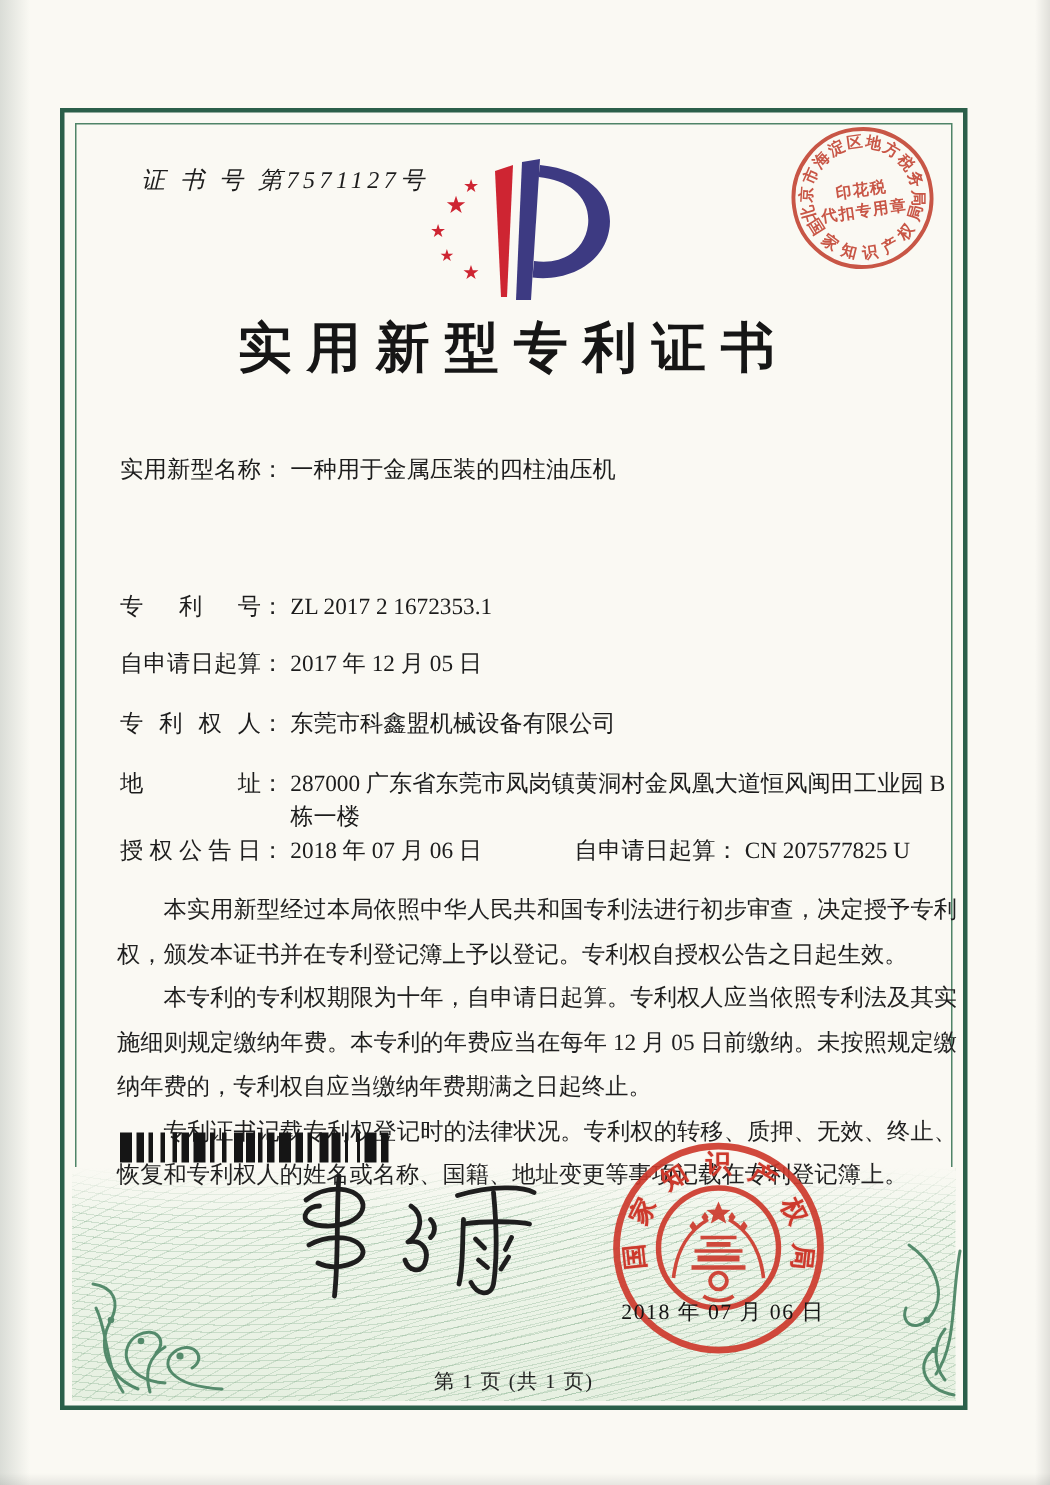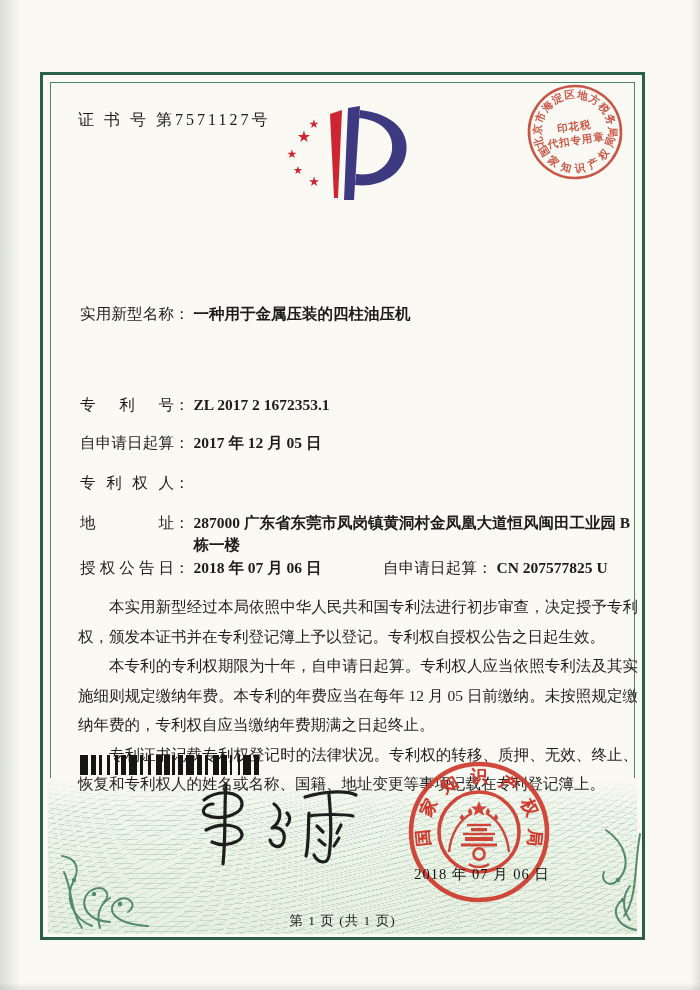--- a/index.html
+++ b/index.html
@@ -13,29 +13,29 @@
     background:linear-gradient(90deg,rgba(70,90,85,.18),rgba(0,0,0,0));}
   .edge-right{position:absolute;right:0;top:0;width:10px;height:100%;
     background:linear-gradient(270deg,rgba(0,0,0,.10),rgba(0,0,0,0));}
   .edge-bottom{position:absolute;left:0;bottom:0;width:100%;height:8px;
     background:linear-gradient(0deg,rgba(0,0,0,.08),rgba(0,0,0,0));}
   
   .frame-outer{position:absolute;left:40px;top:72px;width:605px;height:868px;
     border:3px solid #2b5f4a;box-sizing:border-box;}
   .frame-inner{position:absolute;left:50px;top:82px;width:585px;height:848px;
     border:1px solid #4f8468;box-sizing:border-box;}
-  .cert-no{position:absolute;left:78px;top:110px;font-size:16px;letter-spacing:3px;color:#1d1d1d;}
+  .cert-no{position:absolute;left:94px;top:110px;font-size:16px;letter-spacing:3px;color:#1d1d1d;font-style:italic;}
   .logo{position:absolute;left:278px;top:100px;}
   .title{position:absolute;left:40px;top:208px;width:605px;text-align:center;
     font-size:36px;font-weight:bold;letter-spacing:10px;color:#161616;}
   
   .field-row{position:absolute;left:80px;width:560px;font-size:15.5px;line-height:22px;display:flex;align-items:flex-start;}
   .flabel{white-space:nowrap;color:#1c1c1c;}
   .flabel-in{display:inline-block;width:94px;text-align:justify;text-align-last:justify;}
-  .fvalue{margin-left:4px;color:#1c1c1c;font-weight:bold;}
+  .fvalue{margin-left:4px;color:#1c1c1c;}
   .fvalue.wrapval{display:inline-block;width:446px;}
   .grant-pair{position:absolute;left:303px;top:0;display:flex;white-space:nowrap;}
   
   .body-text{position:absolute;left:78px;top:592px;width:560px;font-size:15.5px;
     line-height:29.5px;text-align:justify;color:#1f1f1f;}
   .body-text p{margin:0;text-indent:2em;}
   
   .barcode{position:absolute;left:80px;top:755px;width:182px;height:20px;display:flex;}
   .barcode i{display:block;height:100%;flex-basis:0;}
   .barcode i.bar{background:#151515;}
@@ -116,35 +116,37 @@
     <polygon points="52,14 64,10 60,98 56,98" fill="#ce2532"></polygon>
     <polygon points="70,8 82,6 76,100 66,100" fill="#3d3a82"></polygon>
     <path d="M82,10 C118,14 132,34 128,54 C124,76 100,88 77,85 L78,74 C98,77 112,66 114,50 C116,32 102,20 81,18 Z" fill="#3d3a82"></path>
     <text x="36" y="28" font-size="12" fill="#ce2532" text-anchor="middle">★</text>
     <text x="26" y="42" font-size="16" fill="#ce2532" text-anchor="middle">★</text>
     <text x="14" y="58" font-size="12" fill="#ce2532" text-anchor="middle">★</text>
     <text x="20" y="74" font-size="11" fill="#ce2532" text-anchor="middle">★</text>
     <text x="36" y="86" font-size="13" fill="#ce2532" text-anchor="middle">★</text>
   </svg>
 
+  <div class="title">实用新型专利证书</div>
 
   <div class="field-row" style="top:303px">
     <span class="flabel"><span class="flabel-in">实用新型名称</span><span>：</span></span>
     <span class="fvalue">一种用于金属压装的四柱油压机</span>
   </div>
   <div class="field-row" style="top:394px">
     <span class="flabel"><span class="flabel-in">专利号</span><span>：</span></span>
     <span class="fvalue">ZL 2017 2 1672353.1</span>
   </div>
   <div class="field-row" style="top:432px">
     <span class="flabel"><span class="flabel-in">自申请日起算</span><span>：</span></span>
     <span class="fvalue">2017 年 12 月 05 日</span>
   </div>
   <div class="field-row" style="top:472px">
     <span class="flabel"><span class="flabel-in">专利权人</span><span>：</span></span>
+    <span class="fvalue">东莞市科鑫盟机械设备有限公司</span>
   </div>
   <div class="field-row" style="top:512px">
     <span class="flabel"><span class="flabel-in">地址</span><span>：</span></span>
     <span class="fvalue wrapval">287000 广东省东莞市凤岗镇黄洞村金凤凰大道恒风闽田工业园 B 栋一楼</span>
   </div>
   <div class="field-row" style="top:557px">
     <span class="flabel"><span class="flabel-in">授权公告日</span><span>：</span></span>
     <span class="fvalue">2018 年 07 月 06 日</span>
     <span class="grant-pair">
       <span class="flabel"><span class="flabel-in">自申请日起算</span><span>：</span></span>

